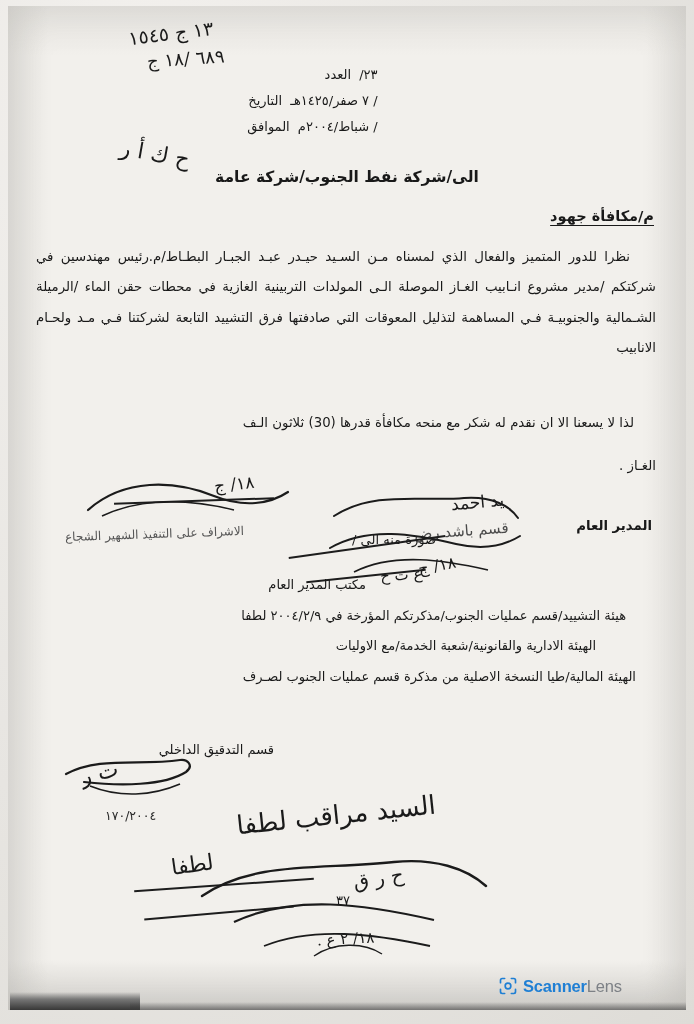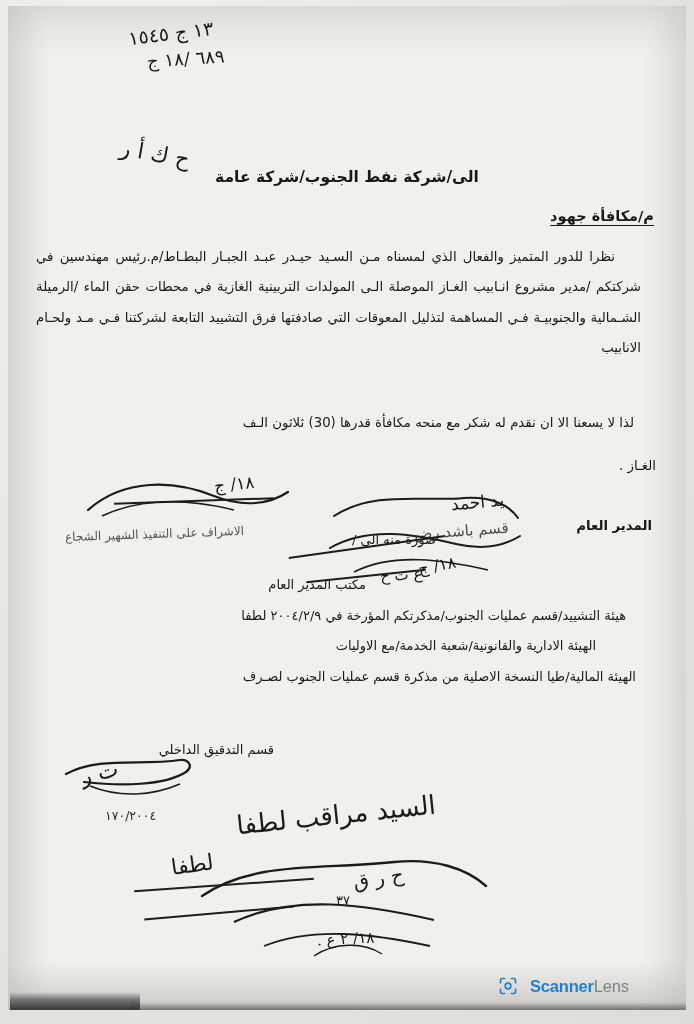--- a/index.html
+++ b/index.html
@@ -80,21 +80,21 @@
     top: 208px; right: 40px;
     font-size: 14.5px;
     font-weight: bold;
     text-decoration: underline;
     text-underline-offset: 4px;
   }
 
   
   .body-block {
     position: absolute;
-    top: 242px; right: 53px; left: 36px;
+    top: 242px; right: 38px; left: 36px;
     font-size: 13.3px;
     line-height: 2.28;
     text-align: justify;
     text-align-last: right;
   }
   .body-block p { margin: 0 0 16px 0; }
   .p-indent { text-indent: 26px; }
   .wide { letter-spacing: 0.6px; }
 
   .para2 {
@@ -207,37 +207,51 @@
     bottom: 14px; left: 130px; right: 8px;
     height: 8px;
     background: linear-gradient(to top, #3a3a3a, rgba(120,120,120,0));
     opacity: .6;
   }
 
   
   .watermark {
     position: absolute;
     bottom: 28px; left: 498px;
-    display: flex; align-items: center; gap: 12px;
+    display: flex; align-items: center; gap: 5px;
     direction: ltr;
   }
   .wm-icon { width: 20px; height: 20px; display: block; }
   .wm-text { font-family: "Liberation Sans", sans-serif; font-size: 16.5px; letter-spacing: -0.2px; }
   .wm-text .b { color: #1f7fd4; font-weight: bold; }
   .wm-text .l { color: #7d8186; font-weight: normal; }
 </style>
 </head>
 <body>
 
 <div class="page">
   <div class="scan"></div>
 
   <div class="doc">
 
 
+    <div class="hdr-left">
+      <div class="row">
+        <span class="val">٢٣/</span>
+        <span class="lbl">العدد</span>
+      </div>
+      <div class="row">
+        <span class="val">/ ٧ صفر/١٤٢٥هـ</span>
+        <span class="lbl">التاريخ</span>
+      </div>
+      <div class="row">
+        <span class="val">/ شباط/٢٠٠٤م</span>
+        <span class="lbl">الموافق</span>
+      </div>
+    </div>
 
     <div class="to-line">الى/شركة نفط الجنوب/شركة عامة</div>
 
     <div class="subject">م/مكافأة جهود</div>
 
     <div class="body-block">
       <p class="p-indent wide">نظرا للدور المتميز والفعال الذي لمسناه مـن السـيد حيـدر عبـد الجبـار البطـاط/م.رئيس مهندسين في شركتكم /مدير مشروع انـابيب الغـاز الموصلة الـى المولدات التربينية الغازية في محطات حقن الماء /الرميلة الشـمالية والجنوبيـة فـي المساهمة لتذليل المعوقات التي صادفتها فرق التشييد التابعة لشركتنا فـي مـد ولحـام الانابيب</p>
     </div>
 
     <div class="para2">

